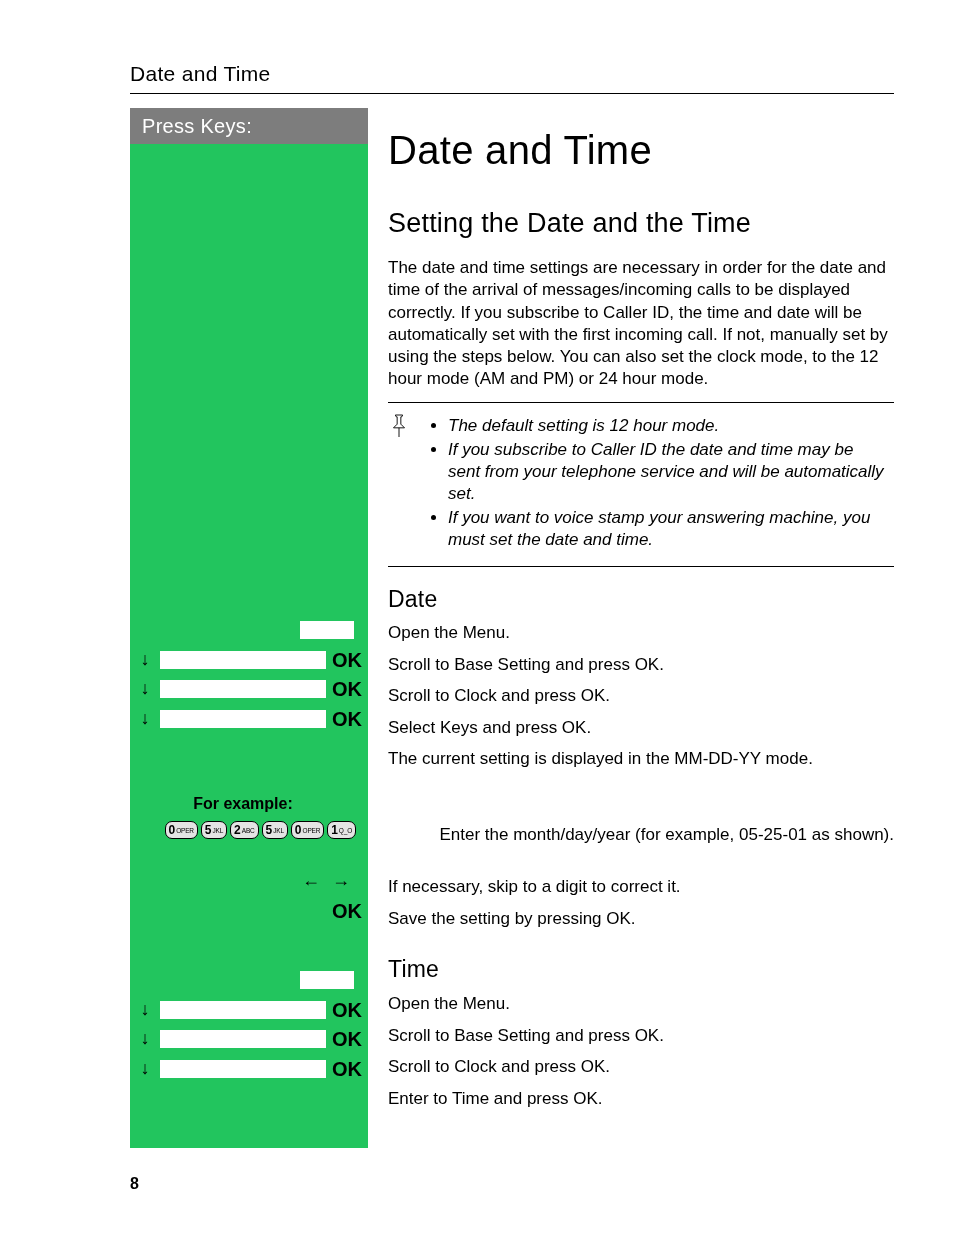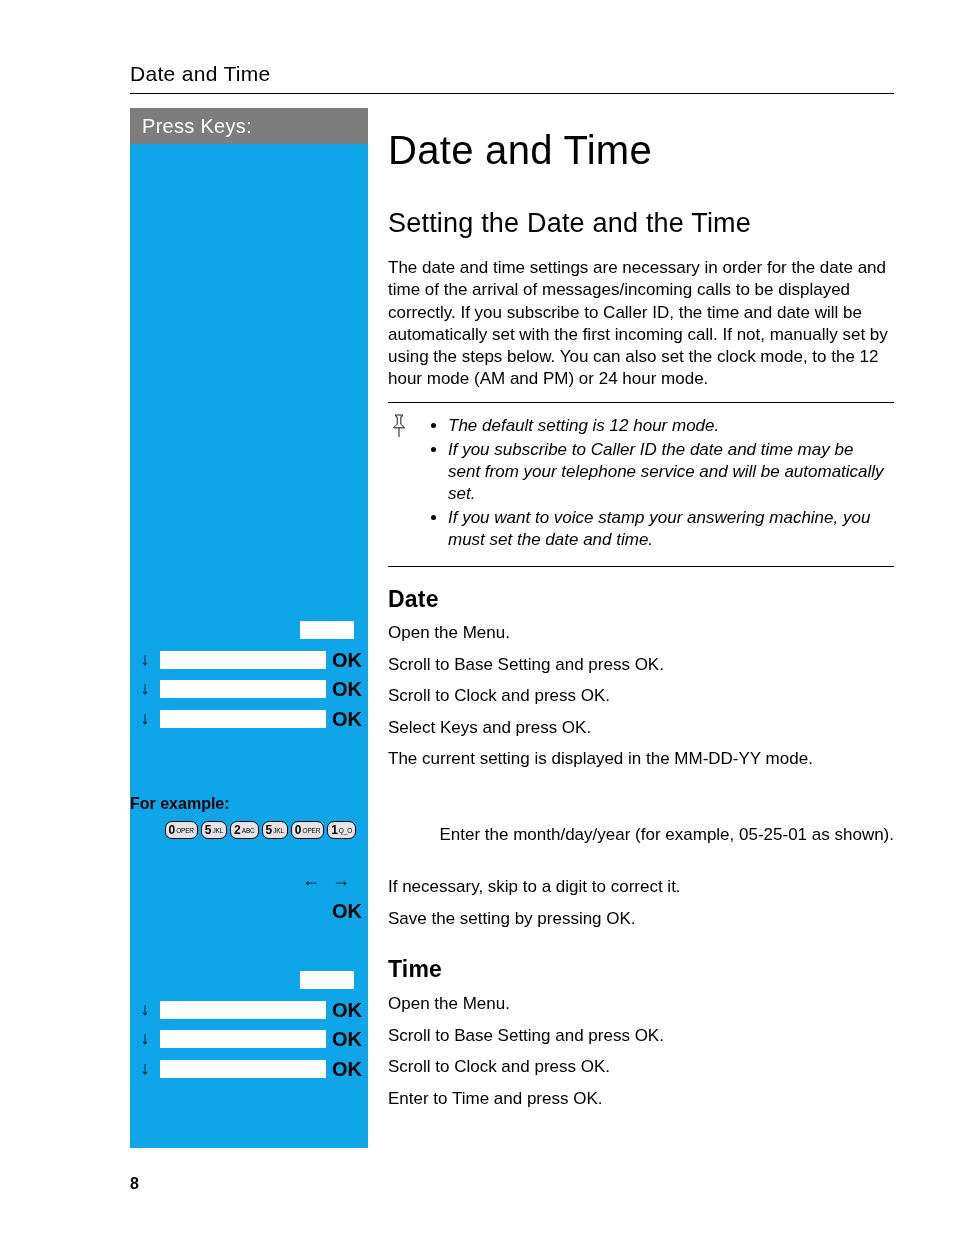--- a/index.html
+++ b/index.html
@@ -25,21 +25,21 @@
     letter-spacing: 0.3px;
   }
   .body {
     display: flex;
     align-items: stretch;
   }
   
   .left-col {
     width: 238px;
     flex: 0 0 238px;
-    background: #0ea5e9;
+    background: #22c55e;
     display: flex;
     flex-direction: column;
   }
   .press-keys-bar {
     background: #7d7d7d;
     color: #fff;
     font-size: 20px;
     padding: 5px 12px;
     letter-spacing: 0.3px;
   }
@@ -88,21 +88,21 @@
   }
   .lcd.narrow { flex: 0 0 54px; }
   .ok-label {
     font-size: 20px;
     font-weight: bold;
     width: 24px;
     text-align: right;
     line-height: 20px;
   }
   .for-example {
-    text-align: left;
+    text-align: center;
     font-weight: bold;
     font-size: 16px;
     padding: 0 12px 6px 0;
   }
   .keypad-row {
     display: flex;
     justify-content: flex-end;
     gap: 3px;
     padding: 0 12px 0 6px;
     margin-bottom: 2px;
@@ -145,21 +145,21 @@
   h2.section-title {
     font-family: Arial, Helvetica, sans-serif;
     font-weight: normal;
     font-size: 27px;
     margin: 0 0 16px 0;
     letter-spacing: 0.2px;
     font-stretch: condensed;
   }
   h3.subsec {
     font-family: Arial, Helvetica, sans-serif;
-    font-weight: bold;
+    font-weight: normal;
     font-size: 23px;
     margin: 18px 0 8px 0;
     letter-spacing: 0.2px;
     font-stretch: condensed;
   }
   .intro-para {
     margin: 0 0 12px 0;
   }
   .note-box {
     border-top: 1px solid #000;

